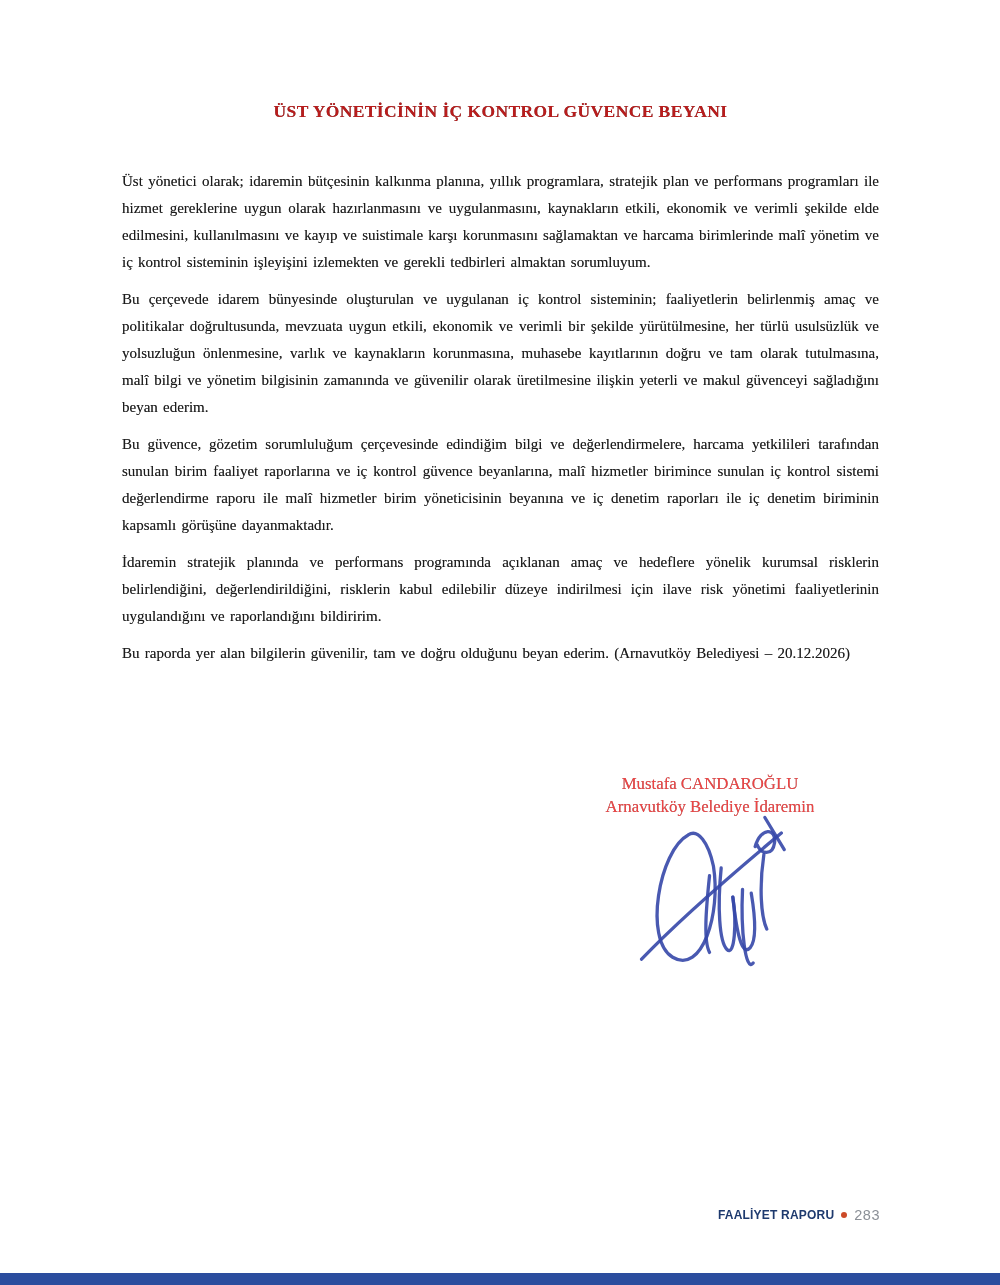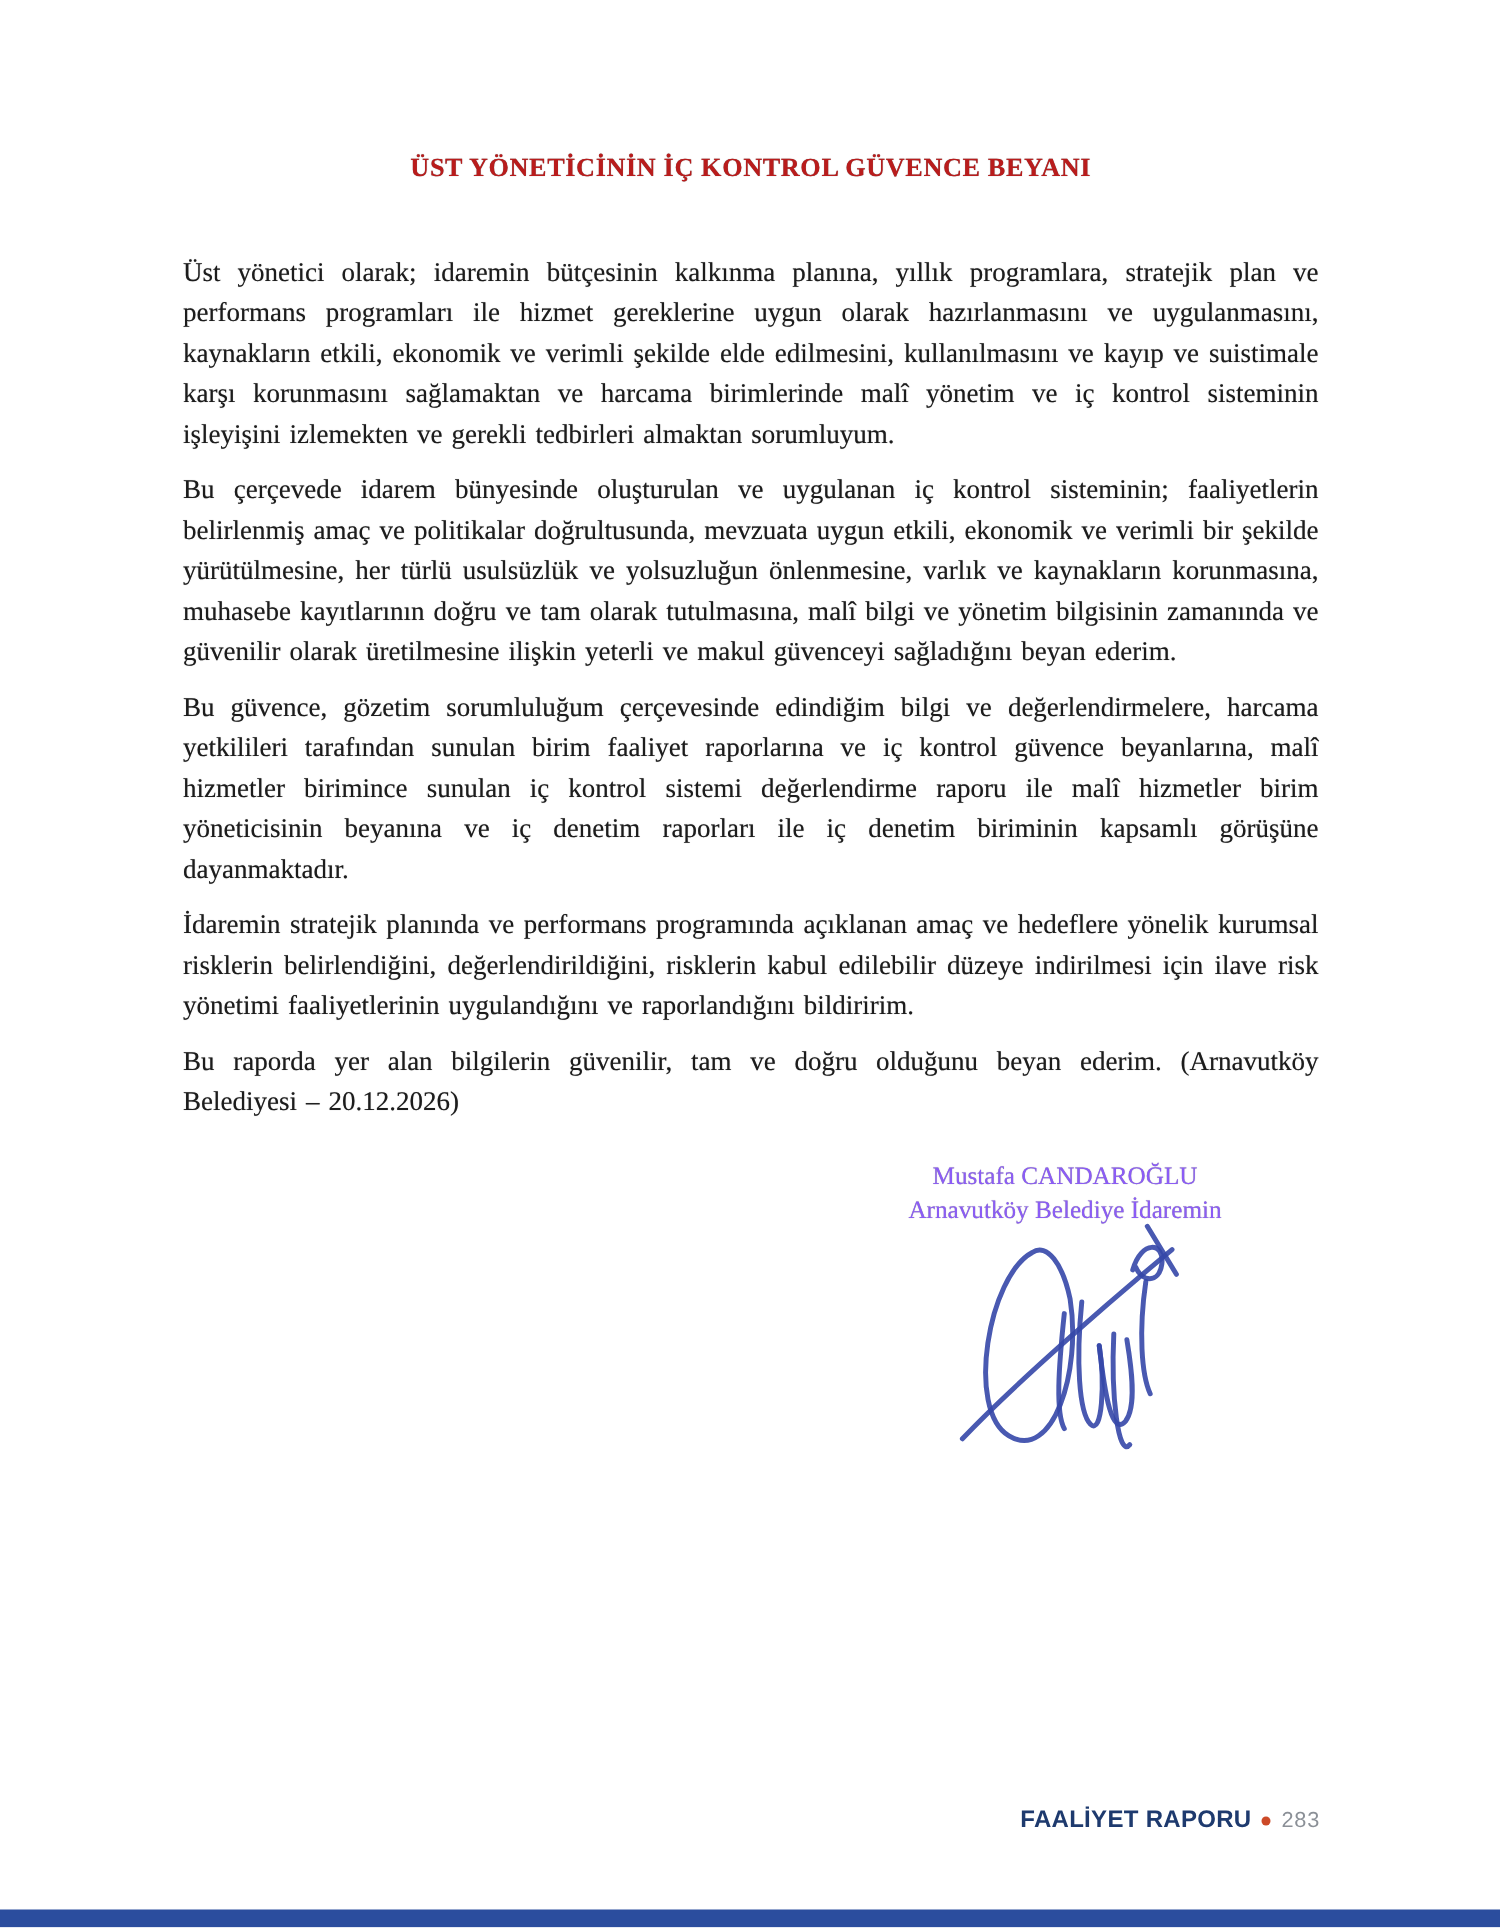--- a/index.html
+++ b/index.html
@@ -33,37 +33,37 @@
     color:#b91c1c;
     text-shadow:0 0 0.5px rgba(0,0,0,0.55);
   }
   .doc-body{
     position:absolute;
     top:168px;
     left:122px;
     width:757px;
   }
   .doc-body p{
-    font-size:18px;
+    font-size:15px;
     line-height:27px;
     text-align:justify;
     margin-bottom:10px;
     color:var(--text_ink);
     text-shadow:0 0 0.5px rgba(0,0,0,0.5);
     word-spacing:1.5px;
   }
   .signature-block{
     position:absolute;
     top:772px;
     left:555px;
     width:310px;
     text-align:center;
     font-size:16.8px;
     line-height:23px;
-    color:#8b5cf6;
+    color:#ef4444;
     text-shadow:0 0 0.5px rgba(0,0,0,0.45);
   }
   .signature-svg{
     position:absolute;
     top:796px;
     left:628px;
     width:165px;
     height:175px;
     pointer-events:none;
   }
@@ -79,21 +79,21 @@
     right:120px;
     bottom:62px;
     display:flex;
     align-items:center;
     gap:7px;
     font-family:"Liberation Sans","DejaVu Sans",sans-serif;
   }
   .footer-label{
     color:var(--footer_blue);
     font-weight:bold;
-    font-size:16px;
+    font-size:12px;
     letter-spacing:0.2px;
   }
   .footer-dot{
     width:6px;
     height:6px;
     border-radius:50%;
     background:var(--dot_orange);
     display:inline-block;
   }
   .footer-page{

